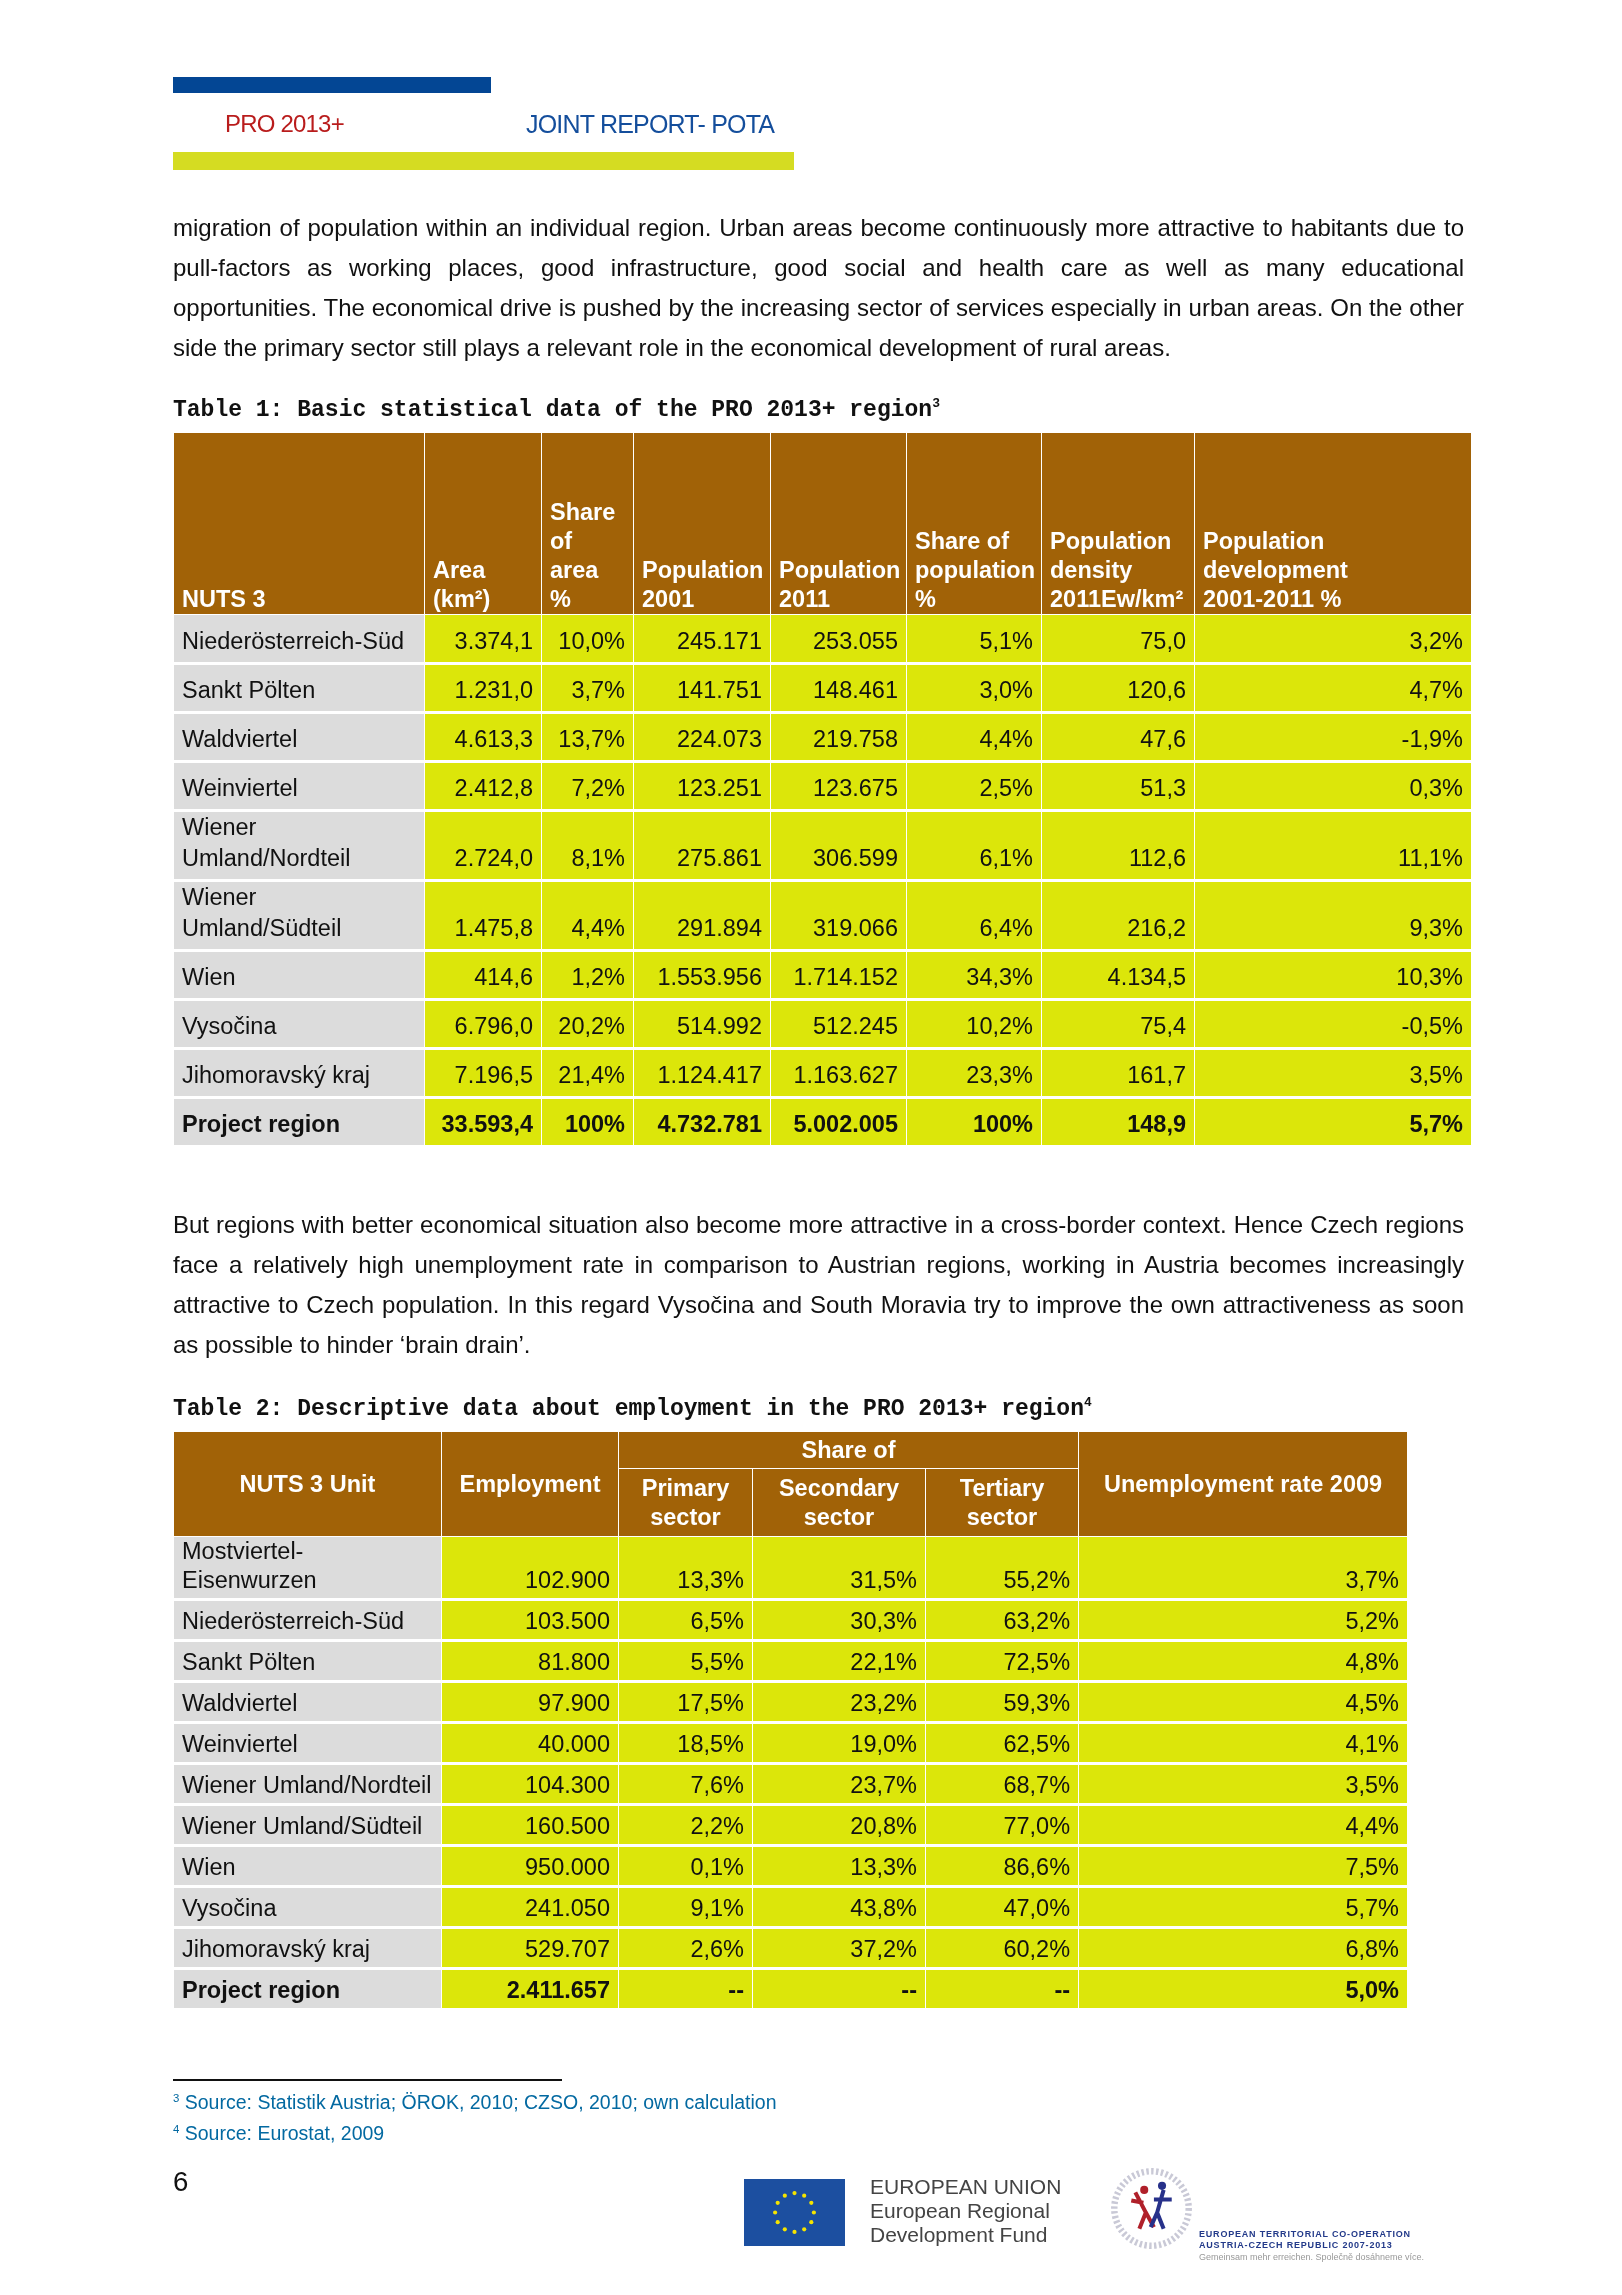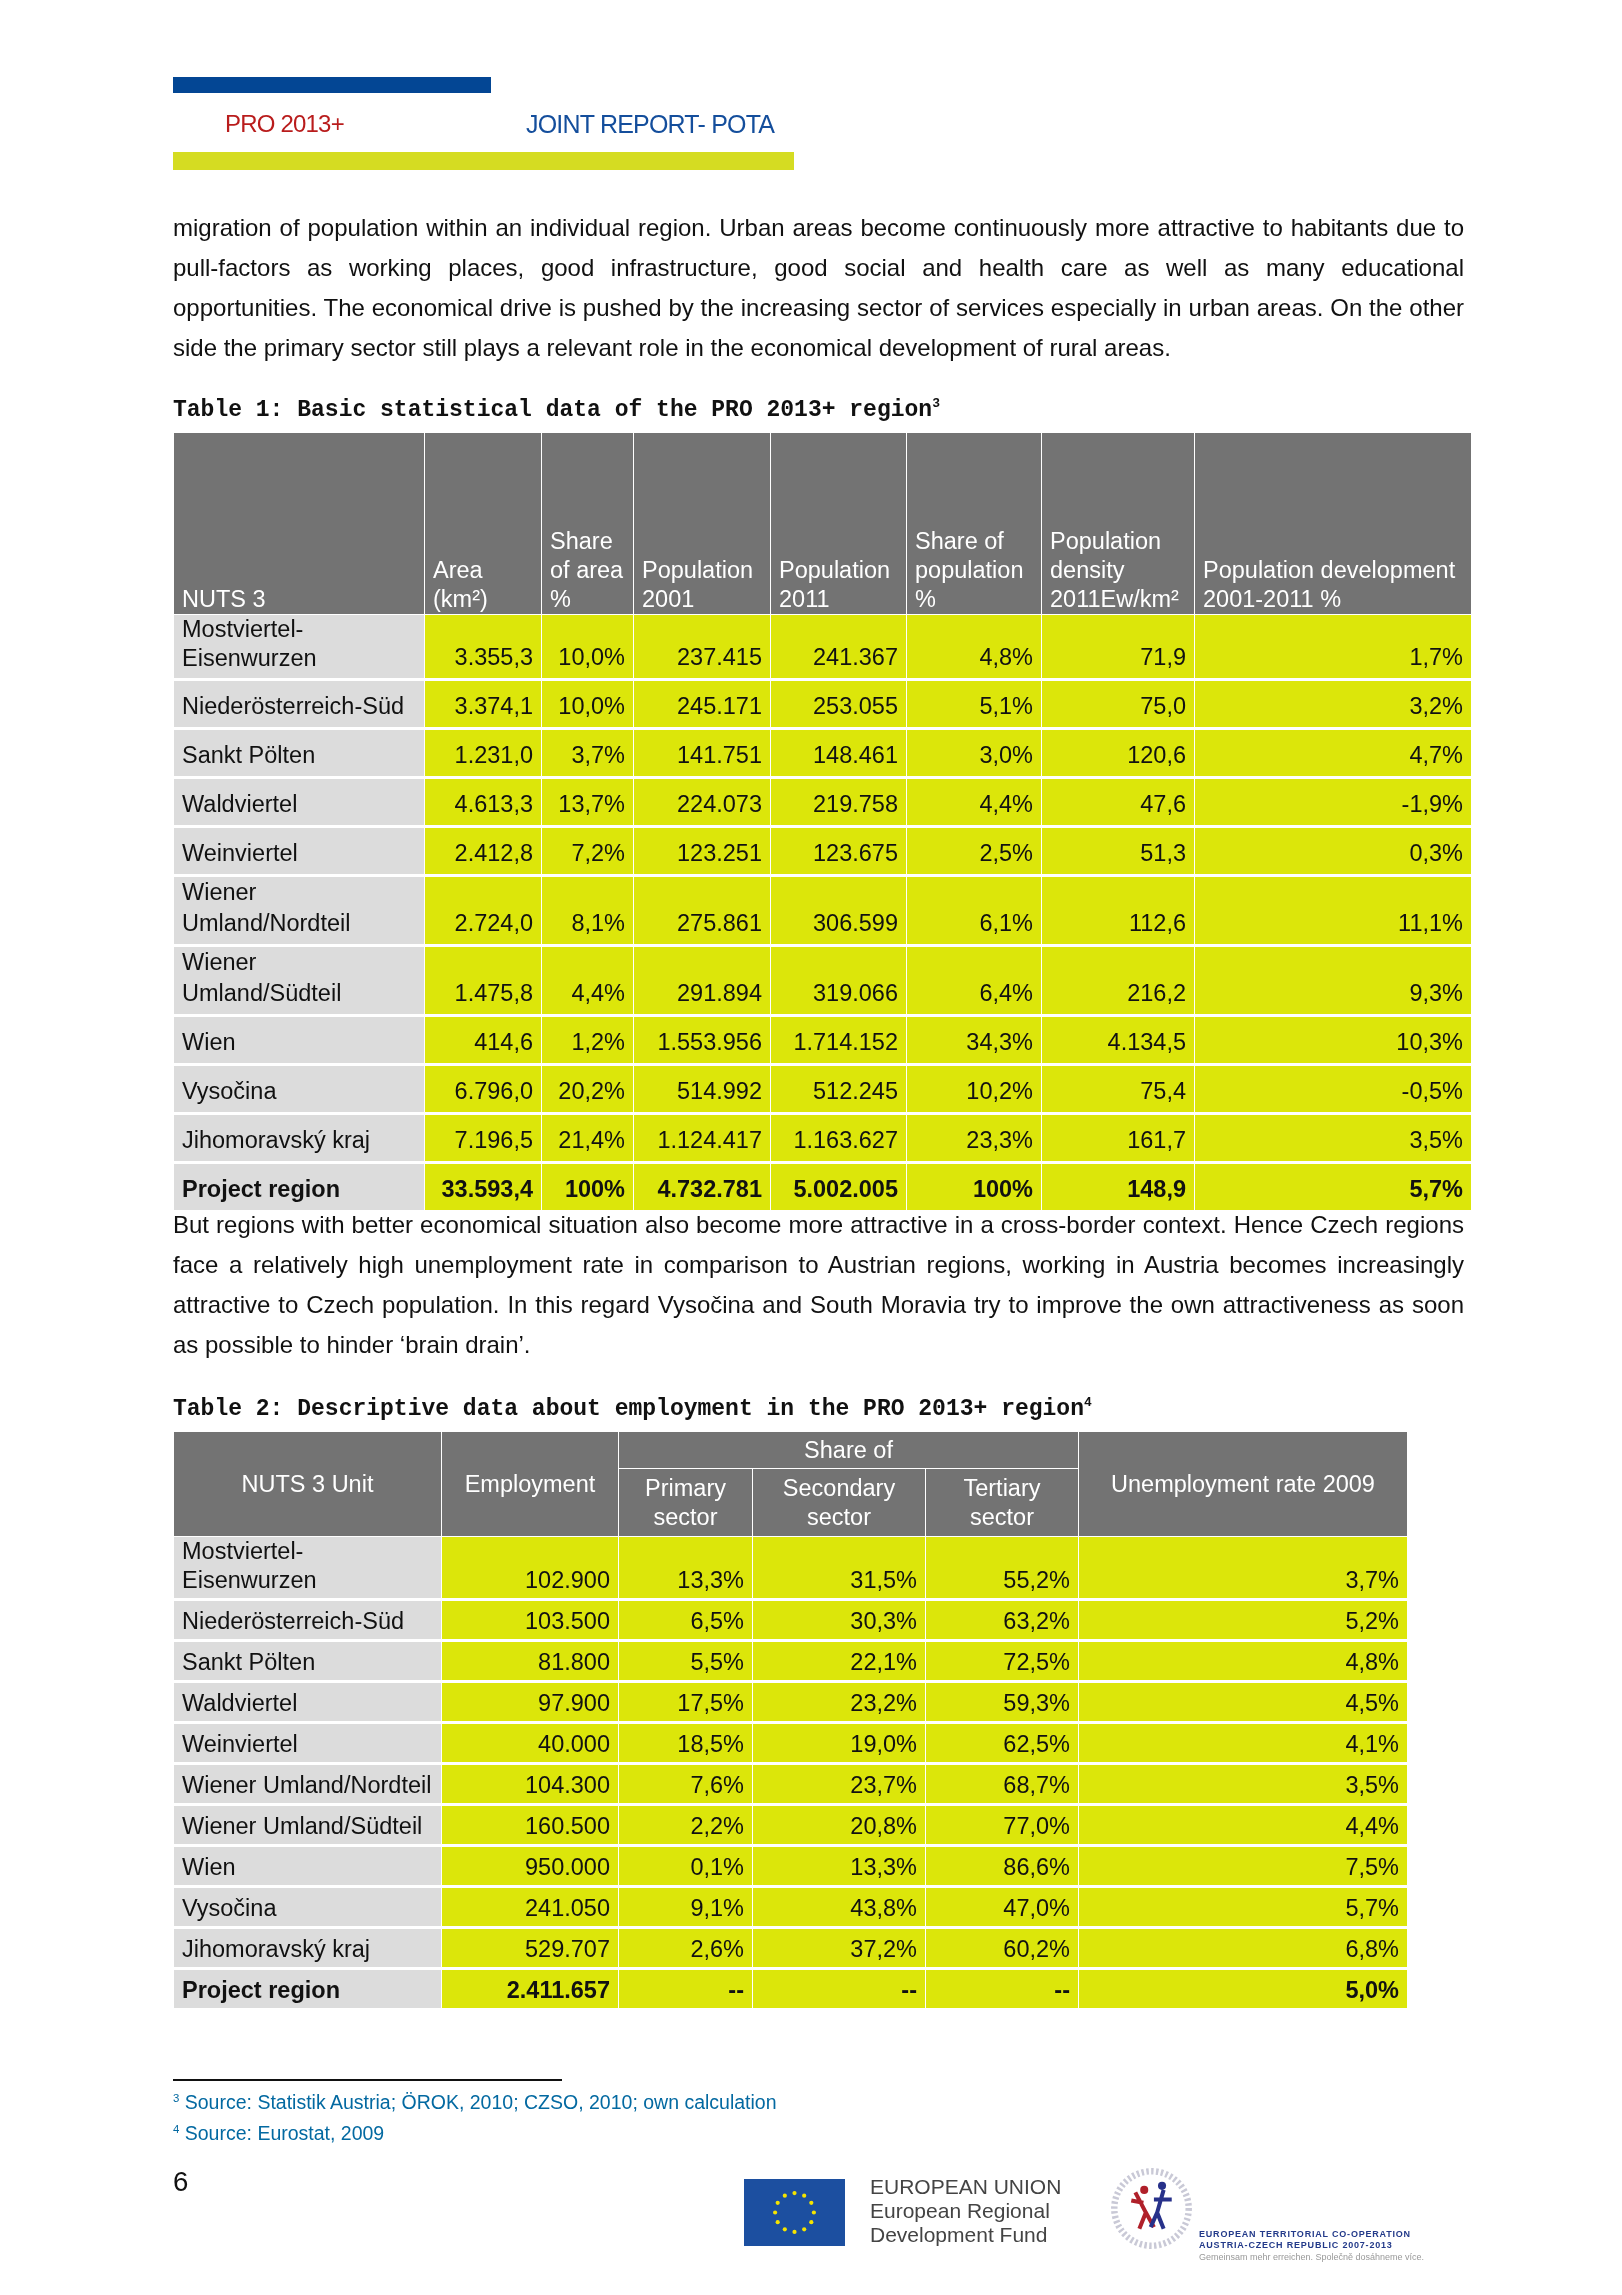--- a/index.html
+++ b/index.html
@@ -13,21 +13,21 @@
   .para { left: 173px; width: 1291px; font-size: 24px; line-height: 40px; text-align: justify; color: #111; }
   .para1 { top: 208px; }
   .para2 { top: 1205px; }
   .caption { left: 173px; font-size: 23px; font-weight: bold; color: #111; font-family: Liberation Mono, monospace; }
   .caption sup { font-size: 13px; }
   .cap1 { top: 396px; }
   .cap2 { top: 1395px; }
 
   table { border-collapse: collapse; position: absolute; table-layout: fixed; }
   th, td { padding: 0 8px; font-size: 23.5px; }
-  th { background: #737373; color: #ffffff; font-weight: normal; border: 1.6px solid #ffffff; }
+  th { background: #a16207; color: #ffffff; font-weight: bold; border: 1.6px solid #ffffff; }
   td { border-left: 1.6px solid #ffffff; border-right: 1.6px solid #ffffff; border-bottom: 3.2px solid #ffffff; }
   td.lab { background: #dcdcdc; text-align: left; }
   td.val { background: #dce60a; text-align: right; }
   tr.total td { font-weight: bold; }
 
   #t1 { left: 173px; top: 432px; width: 1299px; }
   #t1 th { text-align: left; vertical-align: bottom; line-height: 29px; padding-bottom: 0; }
   #t1 thead tr { height: 182px; }
   #t1 tbody tr { height: 49px; }
   #t1 td { vertical-align: bottom; line-height: 31px; padding-bottom: 4.9px; }
@@ -82,30 +82,20 @@
       <th><span>Area</span><br><span>(km²)</span></th>
       <th><span>Share</span><br><span>of area</span><br><span>%</span></th>
       <th><span>Population</span><br><span>2001</span></th>
       <th><span>Population</span><br><span>2011</span></th>
       <th><span>Share of</span><br><span>population</span><br><span>%</span></th>
       <th><span>Population</span><br><span>density</span><br><span>2011Ew/km²</span></th>
       <th><span>Population development</span><br><span>2001-2011 %</span></th>
     </tr>
   </thead>
   <tbody>
-    <tr style="height:63px">
-      <td class="lab" style="vertical-align:top;line-height:29px;padding-top:0"><span>Mostviertel-</span><br><span>Eisenwurzen</span></td>
-      <td class="val">3.355,3</td>
-      <td class="val">10,0%</td>
-      <td class="val">237.415</td>
-      <td class="val">241.367</td>
-      <td class="val">4,8%</td>
-      <td class="val">71,9</td>
-      <td class="val">1,7%</td>
-    </tr>
     <tr>
       <td class="lab">Niederösterreich-Süd</td>
       <td class="val">3.374,1</td>
       <td class="val">10,0%</td>
       <td class="val">245.171</td>
       <td class="val">253.055</td>
       <td class="val">5,1%</td>
       <td class="val">75,0</td>
       <td class="val">3,2%</td>
     </tr>

